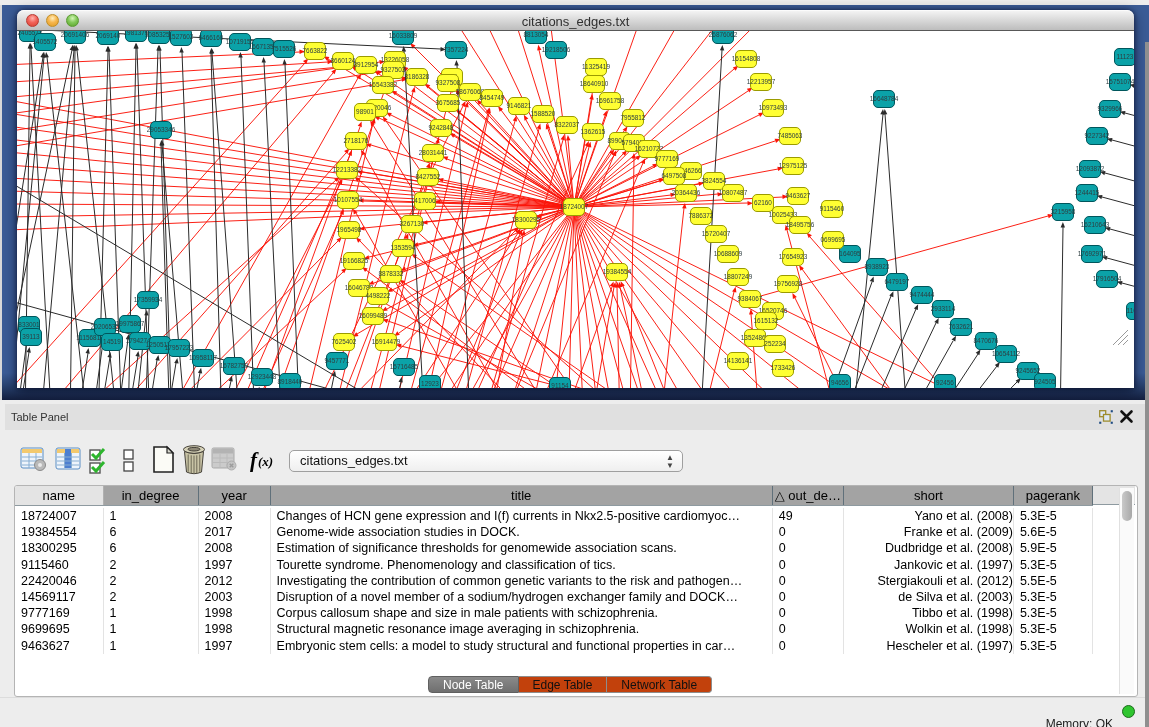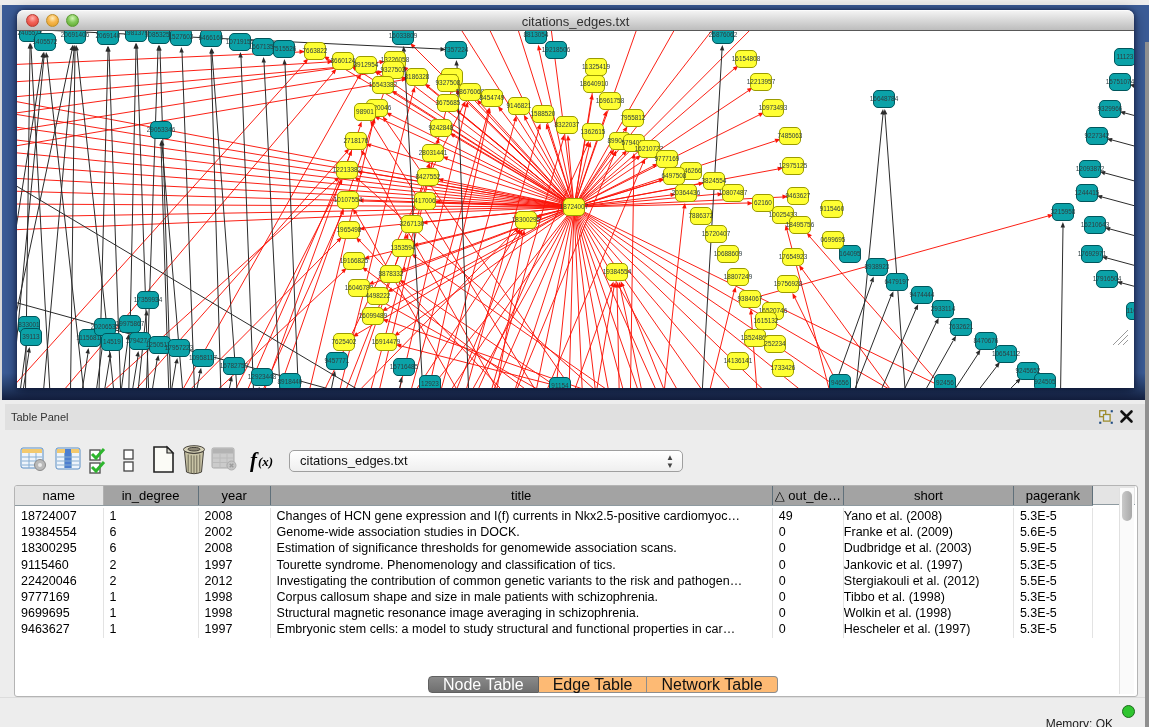--- a/index.html
+++ b/index.html
@@ -26,26 +26,26 @@
 #phead .x{position:absolute;right:12px;top:5px;width:15px;height:15px}
 #toolbar{position:absolute;left:0;top:30px;width:1149px;height:52px}
 #combo{position:absolute;left:289px;top:20px;width:394px;height:22px;background:linear-gradient(#fff,#efefef);border:1px solid #9f9f9f;border-radius:5px;font-size:13px;color:#111;line-height:20px;padding-left:10px}
 #combo .ar{position:absolute;right:8px;top:3px;font-size:8px;color:#444;line-height:8px;text-align:center}
 #tblwrap{position:absolute;left:14px;top:85px;width:1124px;height:212px;background:#fff;border:1px solid #b4b4b4;border-radius:3px;overflow:hidden}
 table{border-collapse:collapse;table-layout:fixed;width:1078px;font-size:12.5px;color:#000}
 th{background:#a3a3a3;font-weight:normal;font-size:13px;height:19px;border-right:1px solid #60707a;border-bottom:1px solid #8e9aa0;padding:0}
 th.c1{background:#e4e4e4;border-right:1px solid #b0b0b0}
 td{height:16.2px;padding:0 0 0 6px;white-space:nowrap;overflow:hidden;border-right:1px solid #e3e3e3}
 .c1{width:88px}.c2{width:95px}.c3{width:72px}.c4{width:502px}.c5{width:71px}.c6{width:170px}.c7{width:79px}
-td.c6{text-align:left;padding:0}
+td.c6{text-align:right;padding:0}
 #hdrfill{position:absolute;left:1078px;top:0;width:42px;height:19px;background:#e4e4e4;border-bottom:1px solid #8e9aa0}
 #vscroll{position:absolute;right:3px;top:2px;bottom:2px;width:15px;background:#fafafa;border-left:1px solid #e0e0e0}
 #vthumb{position:absolute;left:2px;top:3px;width:10px;height:30px;background:linear-gradient(90deg,#c9c9c9,#a8a8a8);border-radius:5px}
-#tabs{position:absolute;left:428px;top:276px;height:17px;font-size:16px;display:flex}
-#tabs div{height:17px;line-height:16px;padding:0 14px;background:#fdba74;border:1px solid #8d8d8d;border-left:none;color:#111}
+#tabs{position:absolute;left:428px;top:276px;height:17px;font-size:12px;display:flex}
+#tabs div{height:17px;line-height:16px;padding:0 14px;background:#c2410c;border:1px solid #8d8d8d;border-left:none;color:#111}
 #tabs .sel{background:linear-gradient(#8a8a8a,#6f6f6f);color:#fff;border:1px solid #606060;border-radius:4px 0 0 4px}
 #tabs .last{border-radius:0 4px 4px 0}
 #status{position:absolute;left:0;top:297px;width:1149px;height:30px;border-top:1px solid #dcdcdc;font-size:12px;color:#1b1b1b}
 #status .mem{position:absolute;right:36px;top:19px}
 #status .dot{position:absolute;right:14px;top:7px;width:13px;height:13px;border-radius:50%;background:#2fc52f;border:1.5px solid #1c6a1c}
 #rstrip{position:absolute;right:0;top:42px;width:4px;height:685px;background:#8f8f8f}
 </style></head><body>
 <div id="app">
  <div id="net">
   <div class="botgrad"></div>
@@ -837,52 +837,61 @@
               <td class="c2">1</td>
               <td class="c3">2008</td>
               <td class="c4">Changes of HCN gene expression and I(f) currents in Nkx2.5-positive cardiomyoc…</td>
               <td class="c5">49</td>
               <td class="c6">Yano et al. (2008)</td>
               <td class="c7">5.3E-5</td>
             </tr>
             <tr>
               <td class="c1">19384554</td>
               <td class="c2">6</td>
-              <td class="c3">2002</td>
+              <td class="c3">2017</td>
               <td class="c4">Genome-wide association studies in DOCK.</td>
               <td class="c5">0</td>
               <td class="c6">Franke et al. (2009)</td>
               <td class="c7">5.6E-5</td>
             </tr>
             <tr>
               <td class="c1">18300295</td>
               <td class="c2">6</td>
               <td class="c3">2008</td>
               <td class="c4">Estimation of significance thresholds for genomewide association scans.</td>
               <td class="c5">0</td>
-              <td class="c6">Dudbridge et al. (2003)</td>
+              <td class="c6">Dudbridge et al. (2008)</td>
               <td class="c7">5.9E-5</td>
             </tr>
             <tr>
               <td class="c1">9115460</td>
               <td class="c2">2</td>
               <td class="c3">1997</td>
               <td class="c4">Tourette syndrome. Phenomenology and classification of tics.</td>
               <td class="c5">0</td>
               <td class="c6">Jankovic et al. (1997)</td>
               <td class="c7">5.3E-5</td>
             </tr>
             <tr>
               <td class="c1">22420046</td>
               <td class="c2">2</td>
               <td class="c3">2012</td>
               <td class="c4">Investigating the contribution of common genetic variants to the risk and pathogen…</td>
               <td class="c5">0</td>
               <td class="c6">Stergiakouli et al. (2012)</td>
               <td class="c7">5.5E-5</td>
+            </tr>
+            <tr>
+              <td class="c1">14569117</td>
+              <td class="c2">2</td>
+              <td class="c3">2003</td>
+              <td class="c4">Disruption of a novel member of a sodium/hydrogen exchanger family and DOCK…</td>
+              <td class="c5">0</td>
+              <td class="c6">de Silva et al. (2003)</td>
+              <td class="c7">5.3E-5</td>
             </tr>
             <tr>
               <td class="c1">9777169</td>
               <td class="c2">1</td>
               <td class="c3">1998</td>
               <td class="c4">Corpus callosum shape and size in male patients with schizophrenia.</td>
               <td class="c5">0</td>
               <td class="c6">Tibbo et al. (1998)</td>
               <td class="c7">5.3E-5</td>
             </tr>

